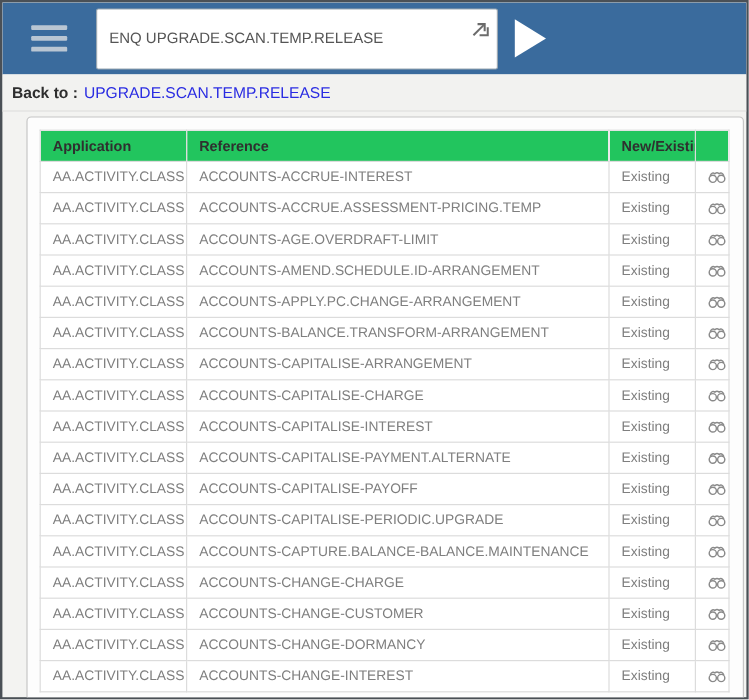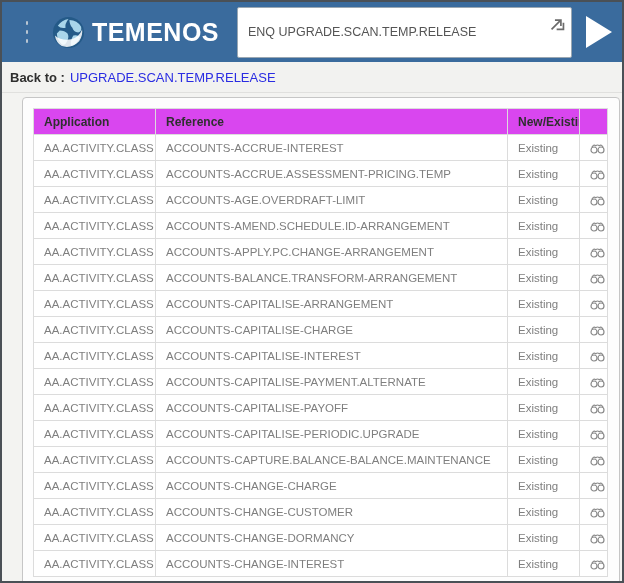--- a/index.html
+++ b/index.html
@@ -84,52 +84,41 @@
 
   table.data th, table.data td {
     border: 1px solid #dcdcdc;
     text-align: left;
     white-space: nowrap;
     overflow: hidden;
   }
   table.data th {
     height: 26px; padding: 0 6px 0 10px;
     color: #2f2f2f; font-size: 12px; font-weight: 700;
-    background: #d946ef;
+    background: #22c55e;
   }
   table.data td {
     height: 26px; padding: 0 6px 0 10px;
     color: #7f7f7f;
   }
   td.icon-cell { text-align: center; padding: 0; cursor: pointer; }
   td.icon-cell svg { vertical-align: middle; }
 </style>
 </head>
 <body>
 
 <div class="frame">
 
   <div class="banner">
     <div class="hamburger">
       <div class="bar"></div>
       <div class="bar"></div>
       <div class="bar"></div>
     </div>
 
-    <div class="logo">
-      <svg class="logo-globe" viewBox="0 0 34 34">
-        <circle cx="17" cy="17" r="16" fill="#245a88"></circle>
-        <path d="M6 10 Q10 4 17 3 Q13 8 14 12 Q9 13 6 10 Z" fill="#a9d5ea"></path>
-        <path d="M18 4 Q26 4 30 11 Q31 16 27 17 Q22 16 21 12 Q18 9 18 4 Z" fill="#a9d5ea"></path>
-        <path d="M8 15 Q13 15 16 18 Q18 22 15 27 Q13 31 10 29 Q5 24 5 18 Z" fill="#a9d5ea"></path>
-        <path d="M22 20 Q27 19 29 22 Q26 29 20 31 Q18 26 22 20 Z" fill="#a9d5ea"></path>
-        <path d="M3 20 Q10 26 20 24 Q28 22 31 14 Q32 20 28 26 Q20 34 10 31 Q4 27 3 20 Z" fill="#ffffff" opacity="0.85"></path>
-      </svg>
-      <span class="logo-text">TEMENOS</span>
-    </div>
 
     <div class="cmd-wrap">
       <input class="cmd-input" type="text" value="ENQ UPGRADE.SCAN.TEMP.RELEASE" style="">
       <svg class="launch-icon" viewBox="0 0 20 20">
         <path d="M3 17 L13 7" stroke="#6b6b6b" stroke-width="2" fill="none"></path>
         <path d="M7 6 L14 6 L14 13" stroke="#6b6b6b" stroke-width="2" fill="none"></path>
         <path d="M17 9 L17 17 L9 17" stroke="#6b6b6b" stroke-width="2" fill="none"></path>
       </svg>
     </div>
 

